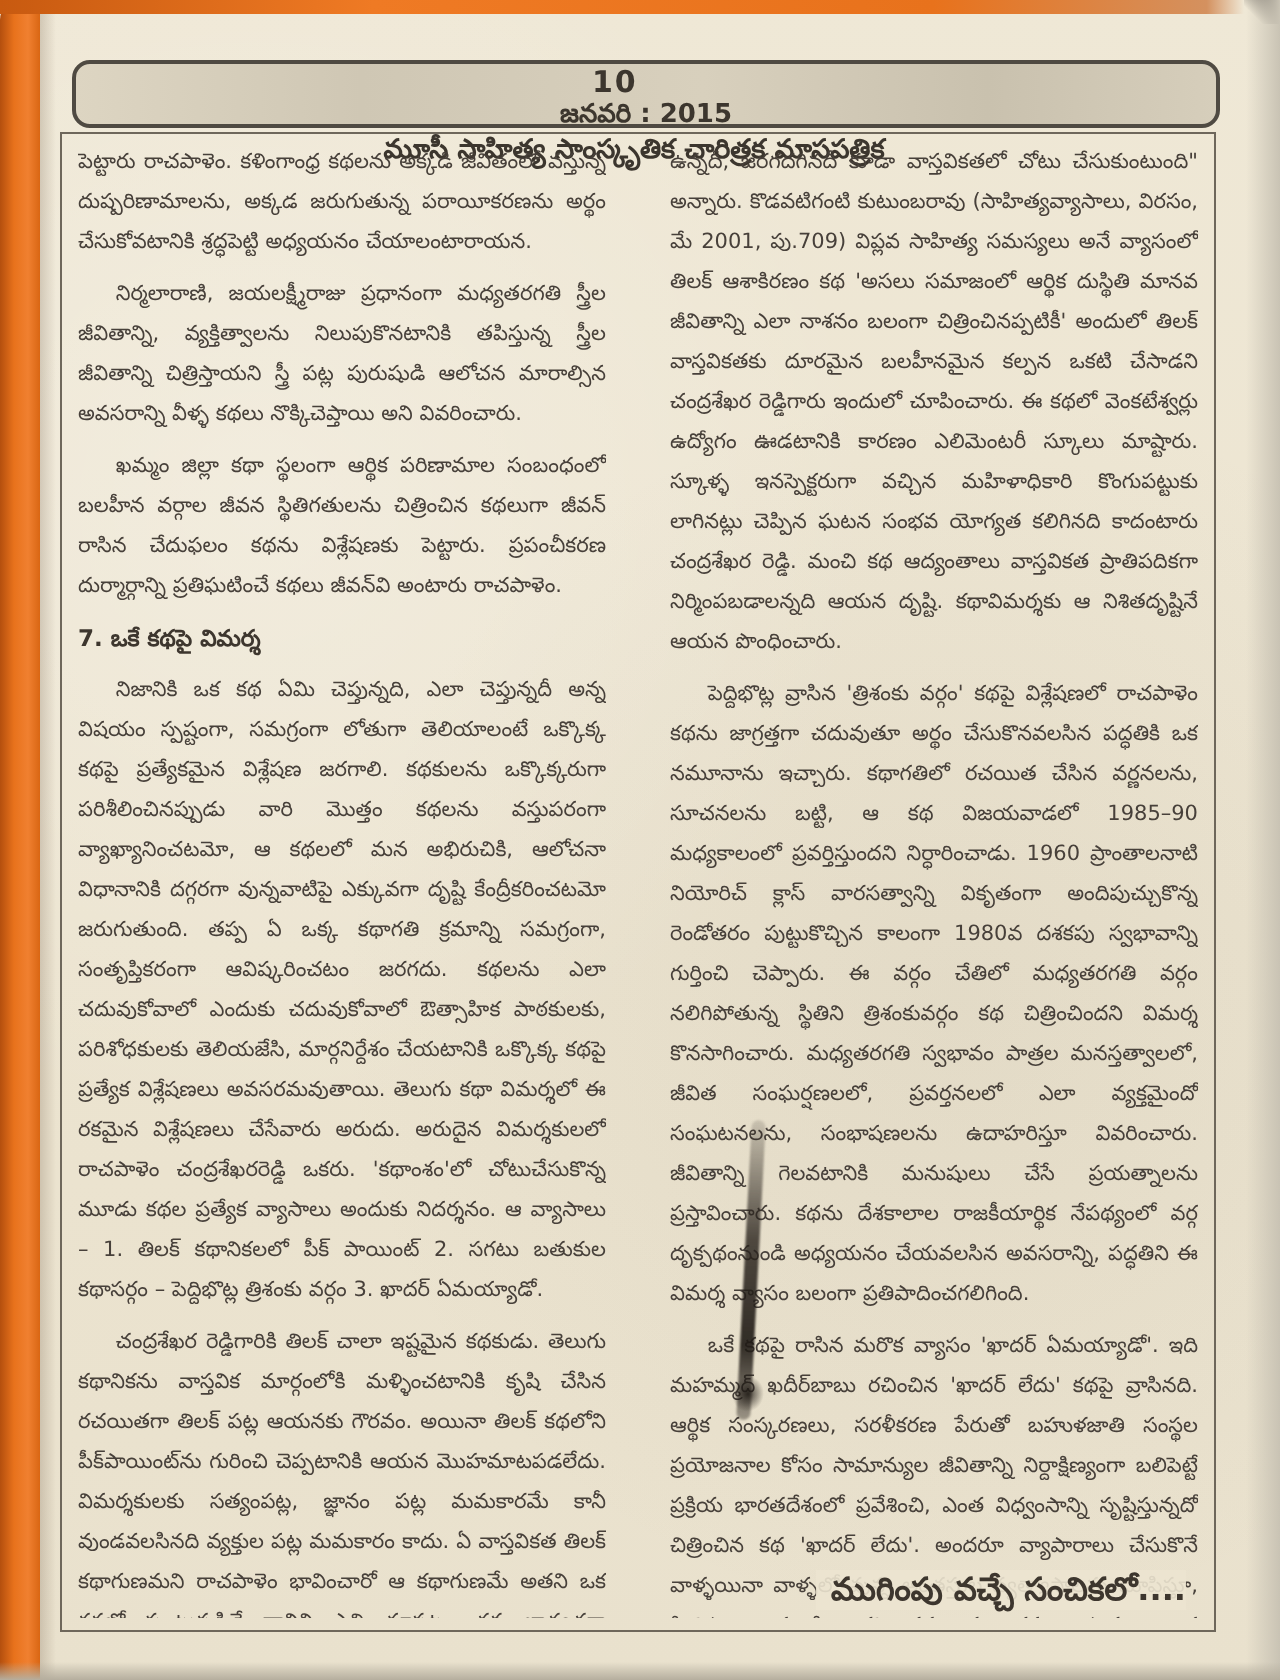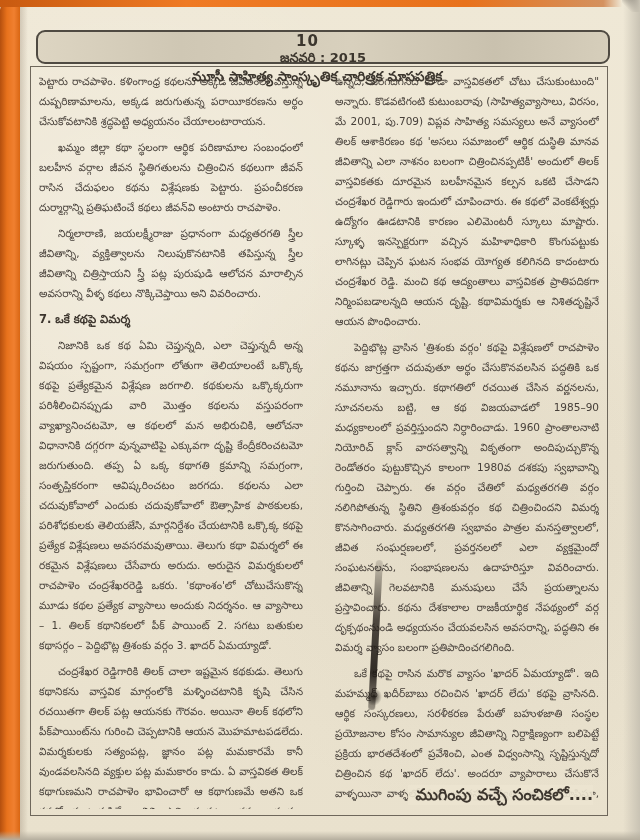--- a/index.html
+++ b/index.html
@@ -104,22 +104,22 @@
 
 <div class="header-box">
   <span class="pageno">10</span>
   <span class="issue-date">జనవరి : 2015</span>
   <span class="mag-title">మూసీ సాహిత్య సాంస్కృతిక చారిత్రక మాసపత్రిక</span>
 </div>
 
 <div class="text-box">
   <div class="col">
     <p class="no-indent">పెట్టారు రాచపాళెం. కళింగాంధ్ర కథలను అక్కడి జీవితంలో వస్తున్న దుష్పరిణామాలను, అక్కడ జరుగుతున్న పరాయీకరణను అర్థం చేసుకోవటానికి శ్రద్ధపెట్టి అధ్యయనం చేయాలంటారాయన.</p>
+    <p>నిర్మలారాణి, జయలక్ష్మీరాజు ప్రధానంగా మధ్యతరగతి స్త్రీల జీవితాన్ని, వ్యక్తిత్వాలను నిలుపుకొనటానికి తపిస్తున్న స్త్రీల జీవితాన్ని చిత్రిస్తాయని స్త్రీ పట్ల పురుషుడి ఆలోచన మారాల్సిన అవసరాన్ని వీళ్ళ కథలు నొక్కిచెప్తాయి అని వివరించారు.</p>
     <p>ఖమ్మం జిల్లా కథా స్థలంగా ఆర్థిక పరిణామాల సంబంధంలో బలహీన వర్గాల జీవన స్థితిగతులను చిత్రించిన కథలుగా జీవన్ రాసిన చేదుఫలం కథను విశ్లేషణకు పెట్టారు. ప్రపంచీకరణ దుర్మార్గాన్ని ప్రతిఘటించే కథలు జీవన్‌వి అంటారు రాచపాళెం.</p>
-    <p>నిర్మలారాణి, జయలక్ష్మీరాజు ప్రధానంగా మధ్యతరగతి స్త్రీల జీవితాన్ని, వ్యక్తిత్వాలను నిలుపుకొనటానికి తపిస్తున్న స్త్రీల జీవితాన్ని చిత్రిస్తాయని స్త్రీ పట్ల పురుషుడి ఆలోచన మారాల్సిన అవసరాన్ని వీళ్ళ కథలు నొక్కిచెప్తాయి అని వివరించారు.</p>
     <h3>7. ఒకే కథపై విమర్శ</h3>
     <p>నిజానికి ఒక కథ ఏమి చెప్తున్నది, ఎలా చెప్తున్నదీ అన్న విషయం స్పష్టంగా, సమగ్రంగా లోతుగా తెలియాలంటే ఒక్కొక్క కథపై ప్రత్యేకమైన విశ్లేషణ జరగాలి. కథకులను ఒక్కొక్కరుగా పరిశీలించినప్పుడు వారి మొత్తం కథలను వస్తుపరంగా వ్యాఖ్యానించటమో, ఆ కథలలో మన అభిరుచికి, ఆలోచనా విధానానికి దగ్గరగా వున్నవాటిపై ఎక్కువగా దృష్టి కేంద్రీకరించటమో జరుగుతుంది. తప్ప ఏ ఒక్క కథాగతి క్రమాన్ని సమగ్రంగా, సంతృప్తికరంగా ఆవిష్కరించటం జరగదు. కథలను ఎలా చదువుకోవాలో ఎందుకు చదువుకోవాలో ఔత్సాహిక పాఠకులకు, పరిశోధకులకు తెలియజేసి, మార్గనిర్దేశం చేయటానికి ఒక్కొక్క కథపై ప్రత్యేక విశ్లేషణలు అవసరమవుతాయి. తెలుగు కథా విమర్శలో ఈ రకమైన విశ్లేషణలు చేసేవారు అరుదు. అరుదైన విమర్శకులలో రాచపాళెం చంద్రశేఖరరెడ్డి ఒకరు. 'కథాంశం'లో చోటుచేసుకొన్న మూడు కథల ప్రత్యేక వ్యాసాలు అందుకు నిదర్శనం. ఆ వ్యాసాలు – 1. తిలక్ కథానికలలో పీక్ పాయింట్ 2. సగటు బతుకుల కథాసర్గం – పెద్దిభొట్ల త్రిశంకు వర్గం 3. ఖాదర్ ఏమయ్యాడో.</p>
     <p>చంద్రశేఖర రెడ్డిగారికి తిలక్ చాలా ఇష్టమైన కథకుడు. తెలుగు కథానికను వాస్తవిక మార్గంలోకి మళ్ళించటానికి కృషి చేసిన రచయితగా తిలక్ పట్ల ఆయనకు గౌరవం. అయినా తిలక్ కథలోని పీక్‌పాయింట్‌ను గురించి చెప్పటానికి ఆయన మొహమాటపడలేదు. విమర్శకులకు సత్యంపట్ల, జ్ఞానం పట్ల మమకారమే కానీ వుండవలసినది వ్యక్తుల పట్ల మమకారం కాదు. ఏ వాస్తవికత తిలక్ కథాగుణమని రాచపాళెం భావించారో ఆ కథాగుణమే అతని ఒక కథలో కుంటుపడితే దానిని ఎత్తి చూపటం తన బాధ్యతగా భావించారాయన. అందుకనే తిలక్ కథానికలలో పీక్ పాయింట్ అనే వ్యాసం రాశారు.</p>
 
   </div>
   <div class="col">
     <p class="no-indent">ఉన్నదీ, జరగదగినదీ కూడా వాస్తవికతలో చోటు చేసుకుంటుంది" అన్నారు. కొడవటిగంటి కుటుంబరావు (సాహిత్యవ్యాసాలు, విరసం, మే 2001, పు.709) విప్లవ సాహిత్య సమస్యలు అనే వ్యాసంలో తిలక్ ఆశాకిరణం కథ 'అసలు సమాజంలో ఆర్థిక దుస్థితి మానవ జీవితాన్ని ఎలా నాశనం బలంగా చిత్రించినప్పటికీ' అందులో తిలక్ వాస్తవికతకు దూరమైన బలహీనమైన కల్పన ఒకటి చేసాడని చంద్రశేఖర రెడ్డిగారు ఇందులో చూపించారు. ఈ కథలో వెంకటేశ్వర్లు ఉద్యోగం ఊడటానికి కారణం ఎలిమెంటరీ స్కూలు మాష్టారు. స్కూళ్ళ ఇనస్పెక్టరుగా వచ్చిన మహిళాధికారి కొంగుపట్టుకు లాగినట్లు చెప్పిన ఘటన సంభవ యోగ్యత కలిగినది కాదంటారు చంద్రశేఖర రెడ్డి. మంచి కథ ఆద్యంతాలు వాస్తవికత ప్రాతిపదికగా నిర్మింపబడాలన్నది ఆయన దృష్టి. కథావిమర్శకు ఆ నిశితదృష్టినే ఆయన పొంధించారు.</p>
     <p>పెద్దిభొట్ల వ్రాసిన 'త్రిశంకు వర్గం' కథపై విశ్లేషణలో రాచపాళెం కథను జాగ్రత్తగా చదువుతూ అర్థం చేసుకొనవలసిన పద్ధతికి ఒక నమూనాను ఇచ్చారు. కథాగతిలో రచయిత చేసిన వర్ణనలను, సూచనలను బట్టి, ఆ కథ విజయవాడలో 1985–90 మధ్యకాలంలో ప్రవర్తిస్తుందని నిర్ధారించాడు. 1960 ప్రాంతాలనాటి నియోరిచ్ క్లాస్ వారసత్వాన్ని వికృతంగా అందిపుచ్చుకొన్న రెండోతరం పుట్టుకొచ్చిన కాలంగా 1980వ దశకపు స్వభావాన్ని గుర్తించి చెప్పారు. ఈ వర్గం చేతిలో మధ్యతరగతి వర్గం నలిగిపోతున్న స్థితిని త్రిశంకువర్గం కథ చిత్రించిందని విమర్శ కొనసాగించారు. మధ్యతరగతి స్వభావం పాత్రల మనస్తత్వాలలో, జీవిత సంఘర్షణలలో, ప్రవర్తనలలో ఎలా వ్యక్తమైందో సంఘటనలను, సంభాషణలను ఉదాహరిస్తూ వివరించారు. జీవితాన్ని గెలవటానికి మనుషులు చేసే ప్రయత్నాలను ప్రస్తావించారు. కథను దేశకాలాల రాజకీయార్థిక నేపథ్యంలో వర్గ దృక్పథంనుండి అధ్యయనం చేయవలసిన అవసరాన్ని, పద్ధతిని ఈ విమర్శ వ్యాసం బలంగా ప్రతిపాదించగలిగింది.</p>
     <p>ఒకే కథపై రాసిన మరొక వ్యాసం 'ఖాదర్ ఏమయ్యాడో'. ఇది మహమ్మద్ ఖదీర్‌బాబు రచించిన 'ఖాదర్ లేదు' కథపై వ్రాసినది. ఆర్థిక సంస్కరణలు, సరళీకరణ పేరుతో బహుళజాతి సంస్థల ప్రయోజనాల కోసం సామాన్యుల జీవితాన్ని నిర్దాక్షిణ్యంగా బలిపెట్టే ప్రక్రియ భారతదేశంలో ప్రవేశించి, ఎంత విధ్వంసాన్ని సృష్టిస్తున్నదో చిత్రించిన కథ 'ఖాదర్ లేదు'. అందరూ వ్యాపారాలు చేసుకొనే వాళ్ళయినా వాళ్ళలో వున్న అంతస్తుల వ్యత్యాసాలను చూపిస్తూ, కిందిస్థాయి నుండి ఒకరి తరువాత ఒకరుగా సామ్రాజ్యవాద విధ్వంసానికి బలి అయ్యే ప్రక్రియ తొలి దశ ప్రారంభాన్ని ఖదీర్ బాబు చిత్రించిన తీరును విశ్లేషించి చూపిన ఈ వ్యాసం ప్రపంచీకరణ సందర్భం నుండి వస్తున్న కథలపై పరిశోధనలు చేసేవారికి ఒక నమూనాగా పనికి వస్తుంది.</p>
     <div class="closing-line">ముగింపు వచ్చే సంచికలో....</div>

